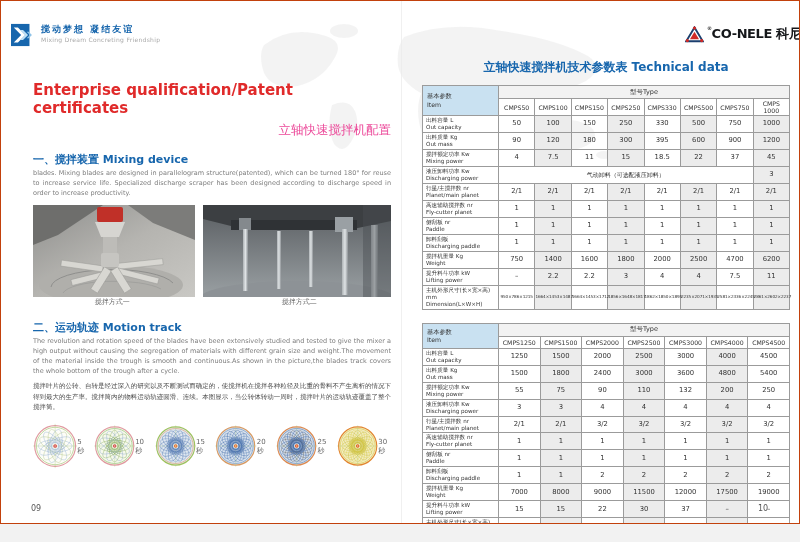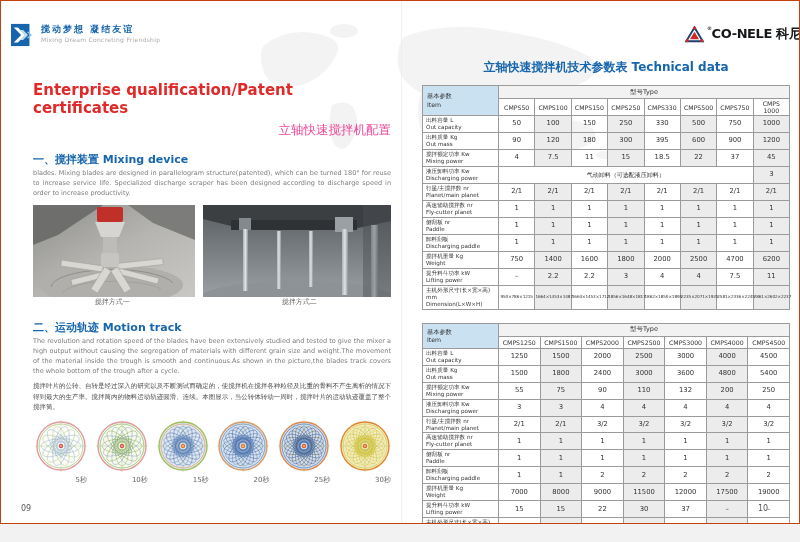--- a/index.html
+++ b/index.html
@@ -28,25 +28,25 @@
   .sec-head{font-size:11px;font-weight:bold;color:#1766ad;margin-top:13px;}
   .para{font-size:6.5px;line-height:1.55;text-align:justify;margin-top:5px;}
   .para.cn{color:#4a4a4a;}
   .para.en{color:#7d7d7d;margin-top:1px;}
   .photos{display:flex;gap:8px;margin-top:7px;}
   .photo{display:block;}
   .photo-caps{display:flex;gap:16px;}
   .photo-caps .cap{font-size:7px;color:#666;text-align:center;}
   .cap1{width:162px;} .cap2{width:188px;}
   .spiros{display:flex;justify-content:space-between;margin-top:8px;}
-  .spiro-item{width:54px;display:flex;flex-direction:column;align-items:flex-end;}
+  .spiro-item{width:54px;display:flex;flex-direction:row;align-items:center;}
   .spiro-item svg{width:52px;height:52px;display:block;}
   .spiro-item .slabel{font-size:7px;color:#666;margin-top:3px;}
   .pagenum{position:absolute;font-size:8px;color:#555;}
-  #pn-left{left:20px;top:503px;}
+  #pn-left{left:30px;top:503px;}
   #pn-right{left:757px;top:503px;}
   
   .right-page{position:absolute;left:421px;top:58px;width:368px;}
   .tech-title{font-size:12px;font-weight:bold;color:#1766ad;text-align:center;margin:0 0 9px 0;}
   table.spec{width:100%;border-collapse:collapse;table-layout:fixed;margin-bottom:13px;}
   .spec th,.spec td{border:1px solid #9b9b9b;padding:1px;}
   .spec .item-head{background:#c9e1f1;font-size:6.2px;font-weight:normal;text-align:left;padding-left:4px;color:#333;line-height:1.3;}
   .spec .type-head{background:#f2f2f2;font-size:6.5px;font-weight:normal;height:13px;color:#333;text-align:center;}
   .spec .model{font-size:6.2px;font-weight:normal;height:12px;background:#fff;color:#333;text-align:center;}
   .spec td.label{font-size:5.6px;text-align:left;padding-left:3px;line-height:1.25;color:#333;background:#fff;}

